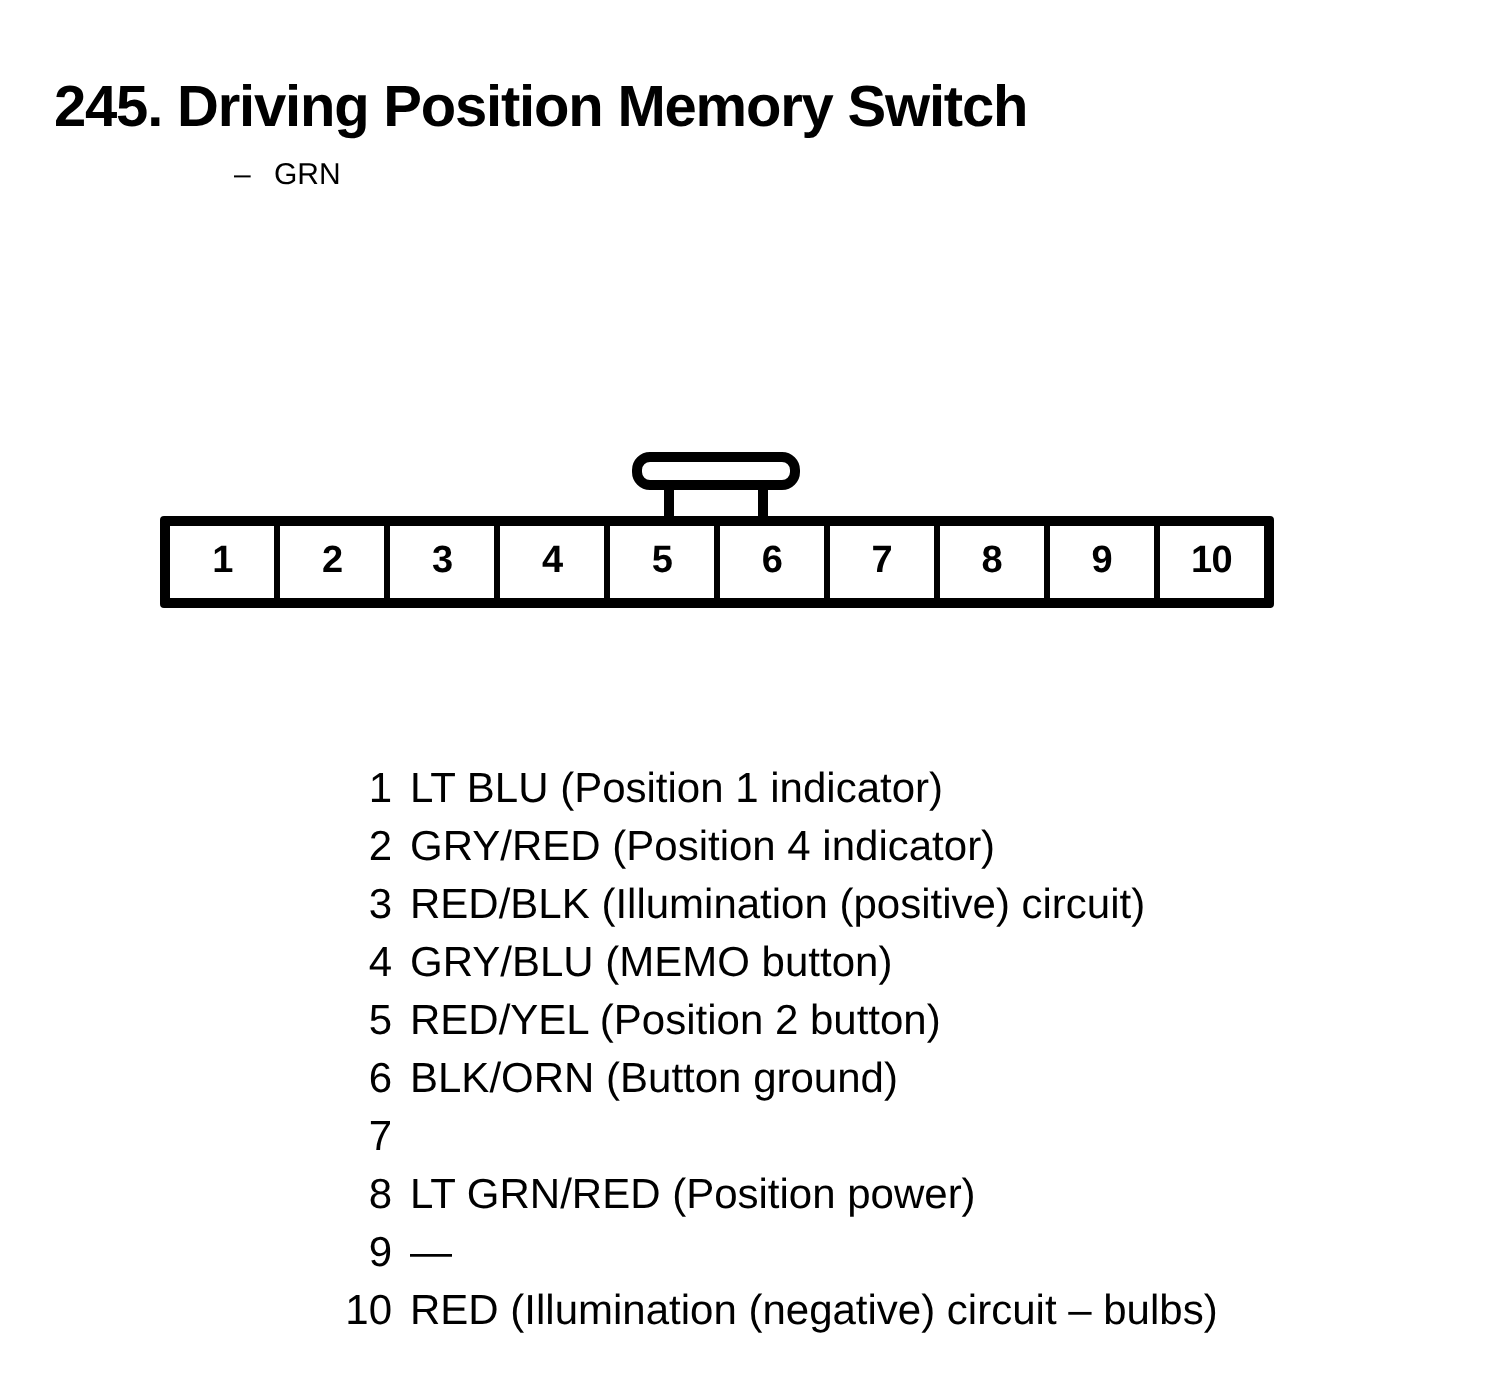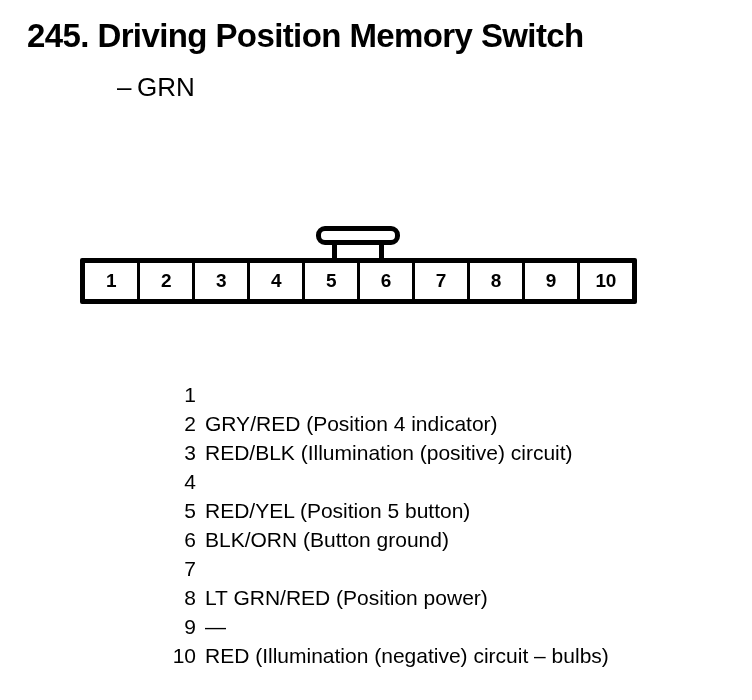--- a/index.html
+++ b/index.html
@@ -15,40 +15,40 @@
     overflow: hidden;
     font-family: "Liberation Sans", sans-serif;
     color: #000000;
     -webkit-font-smoothing: none;
   }
 
   
   .page-title {
     position: absolute;
     left: 27px;
-    top: 16px;
-    font-size: 33px;
+    top: 34px;
+    font-size: 29px;
     font-weight: bold;
     letter-spacing: -0.6px;
     white-space: nowrap;
     line-height: 40px;
   }
 
   
   .sub-list {
     position: absolute;
     left: 117px;
     top: 74px;
     list-style: none;
     margin: 0;
     padding: 0;
   }
   .sub-list li {
     display: block;
-    font-size: 26px;
+    font-size: 15px;
     line-height: 27px;
     white-space: nowrap;
   }
   .sub-dash {
     display: inline-block;
     width: 20px;
   }
 
   
   .connector-wrap {
@@ -166,35 +166,37 @@
     <div class="pin-cell">7</div>
     <div class="pin-cell">8</div>
     <div class="pin-cell">9</div>
     <div class="pin-cell">10</div>
   </div>
 </div>
 
 <div class="pin-legend">
   <div class="pin-row">
     <span class="pin-num">1</span>
+    <span class="pin-desc">LT BLU (Position 1 indicator)</span>
   </div>
   <div class="pin-row">
     <span class="pin-num">2</span>
     <span class="pin-desc">GRY/RED (Position 4 indicator)</span>
   </div>
   <div class="pin-row">
     <span class="pin-num">3</span>
     <span class="pin-desc">RED/BLK (Illumination (positive) circuit)</span>
   </div>
   <div class="pin-row">
     <span class="pin-num">4</span>
+    <span class="pin-desc">GRY/BLU (MEMO button)</span>
   </div>
   <div class="pin-row">
     <span class="pin-num">5</span>
-    <span class="pin-desc">RED/YEL (Position 5 button)</span>
+    <span class="pin-desc">RED/YEL (Position 2 button)</span>
   </div>
   <div class="pin-row">
     <span class="pin-num">6</span>
     <span class="pin-desc">BLK/ORN (Button ground)</span>
   </div>
   <div class="pin-row">
     <span class="pin-num">7</span>
   </div>
   <div class="pin-row">
     <span class="pin-num">8</span>

